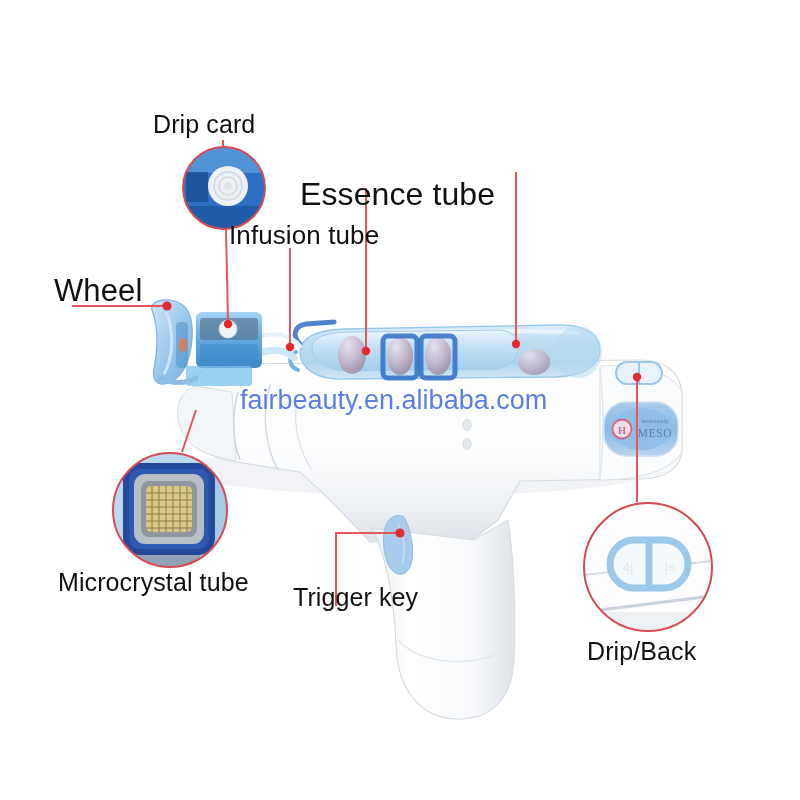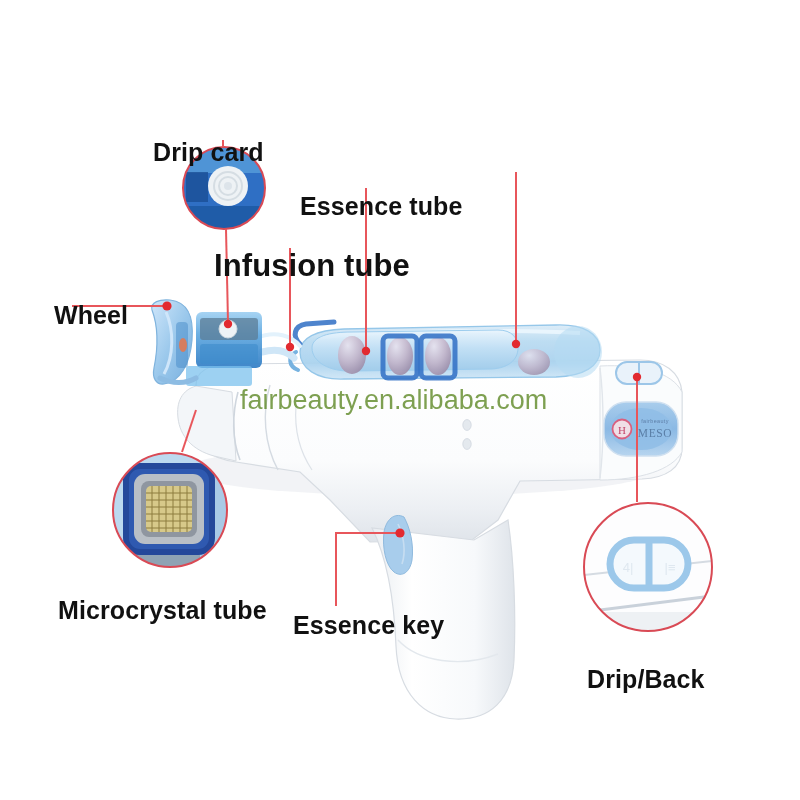--- a/index.html
+++ b/index.html
@@ -10,28 +10,27 @@
     font-family:"Liberation Sans", sans-serif;
     overflow:hidden;
     position:relative;
   }
   #stage{position:absolute;inset:0;width:800px;height:800px;}
   svg.layer{position:absolute;left:0;top:0;width:800px;height:800px;}
   .callout-label{
     position:absolute;
     color:#111111;
     font-family:"Liberation Sans", sans-serif;
-    font-weight:700;
+    font-weight:400;
     white-space:nowrap;
     letter-spacing:.1px;
-    margin-top:28px;
   }
   .watermark{
     position:absolute;
-    color:#4d7c0f;
+    color:#1d4ed8;
     opacity:.72;
     font-family:"Liberation Sans", sans-serif;
     white-space:nowrap;
     pointer-events:none;
   }
 </style>
 </head>
 <body>
 
 <div id="stage">
@@ -293,26 +292,26 @@
       <circle cx="167" cy="306" r="4.6"></circle>
       <circle cx="400" cy="533" r="4.6"></circle>
       <circle cx="637" cy="377" r="4.2"></circle>
     </g>
   </svg>
 
   <div class="watermark" style="left:240px;top:385px;font-size:27px;">fairbeauty.en.alibaba.com</div>
 
   <div class="callout-label" style="left:153px;top:110px;font-size:25px;">Drip card</div>
 
-  <div class="callout-label" style="left:300px;top:164px;font-size:25px;">Essence tube</div>
-
-
-  <div class="callout-label" style="left:214px;top:220px;font-size:31px;">Infusion tube</div>
-
-  <div class="callout-label" style="left:54px;top:273px;font-size:25px;">Wheel</div>
+  <div class="callout-label" style="left:300px;top:176px;font-size:32px;">Essence tube</div>
+
+
+  <div class="callout-label" style="left:229px;top:220px;font-size:26px;">Infusion tube</div>
+
+  <div class="callout-label" style="left:54px;top:273px;font-size:31px;">Wheel</div>
 
   <div class="callout-label" style="left:58px;top:568px;font-size:25px;">Microcrystal tube</div>
 
-  <div class="callout-label" style="left:293px;top:583px;font-size:25px;">Essence key</div>
+  <div class="callout-label" style="left:293px;top:583px;font-size:25px;">Trigger key</div>
 
   <div class="callout-label" style="left:587px;top:637px;font-size:25px;">Drip/Back</div>
 
 </div>
 
 </body></html>

